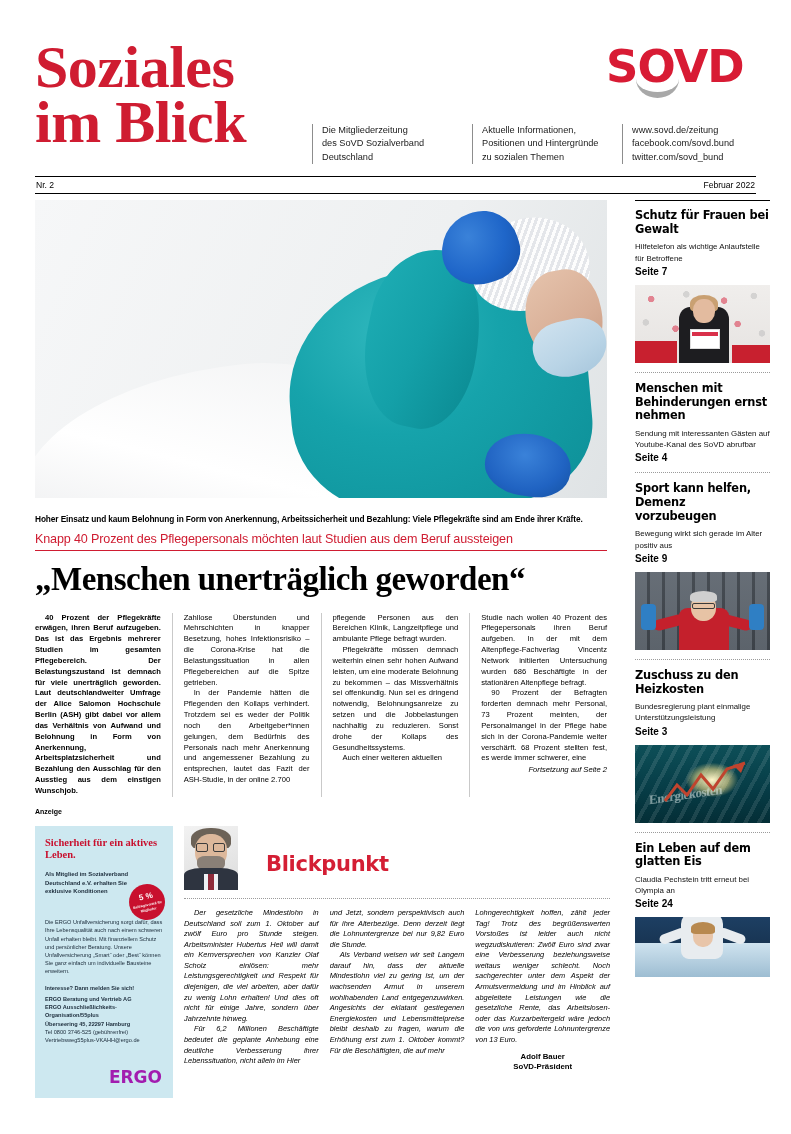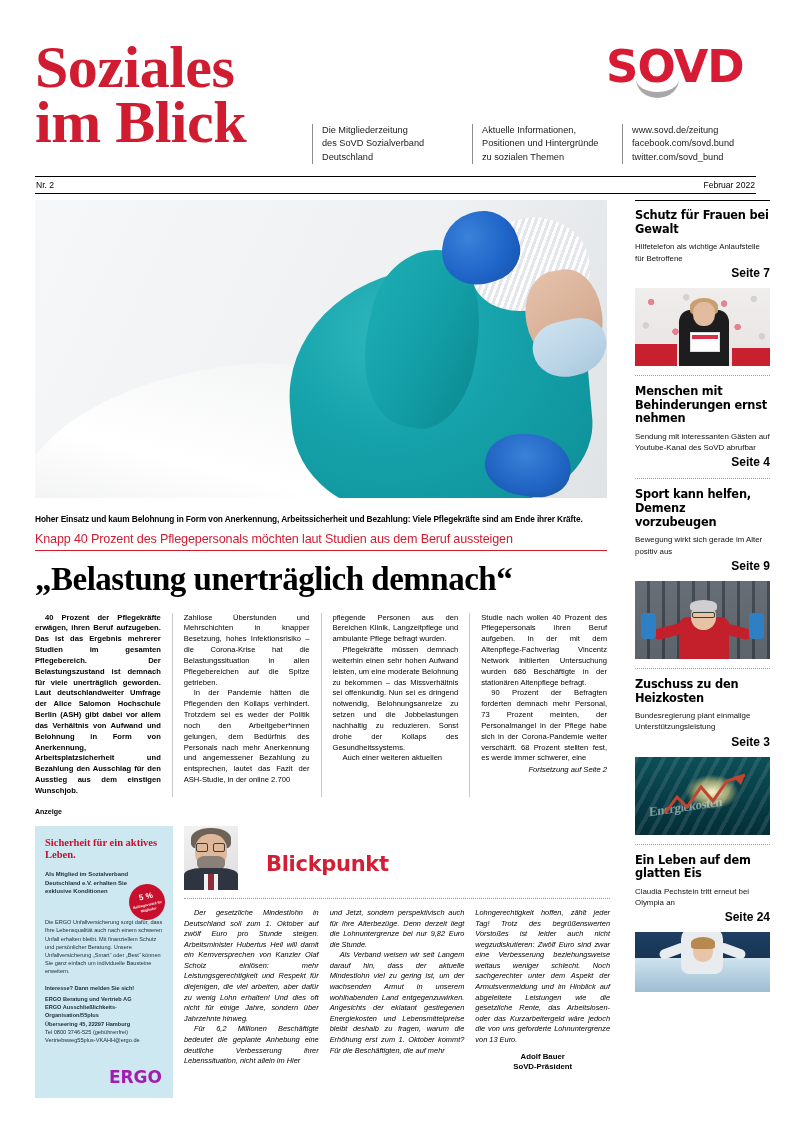--- a/index.html
+++ b/index.html
@@ -223,21 +223,21 @@
   
   .rail { position: absolute; left: 621px; top: 200px; width: 135px; }
   .rail-topline { border-top: 1.2px solid #000; margin-bottom: 8px; }
   .teaser { margin-bottom: 5px; }
   .teaser-title {
     font-family: "DejaVu Sans", sans-serif;
     font-weight: bold; font-size: 11.4px; line-height: 1.2; letter-spacing: -0.2px;
     margin-bottom: 5px;
   }
   .teaser-desc { font-size: 7.9px; line-height: 1.42; color: #111; }
-  .teaser-page { text-align: right; font-weight: bold; font-size: 12px; margin-top: 2px; }
+  .teaser-page { font-weight: bold; font-size: 10px; margin-top: 2px; }
   .teaser-img { width: 135px; height: 78px; margin-top: 8px; overflow: hidden; position: relative; }
   .teaser-sep { border-top: 1.4px dotted #9b9b9b; margin: 9px 0; }
 
   
   .img-women { background: linear-gradient(180deg,#f0eeec 0%,#e6e3e1 100%); }
   .img-women .logowall { position:absolute; inset:0; opacity:.55;
     background-image:
       radial-gradient(circle at 12% 18%, #d9304a 0 3px, transparent 3.5px),
       radial-gradient(circle at 38% 12%, #bfbfbf 0 3px, transparent 3.5px),
       radial-gradient(circle at 66% 20%, #d9304a 0 3px, transparent 3.5px),
@@ -331,21 +331,21 @@
         <div class="cap"></div>
         <div class="face"></div>
         <div class="mask"></div>
         <div class="glove1"></div>
         <div class="glove2"></div>
 
       </div>
 
       <div class="photo-caption">Hoher Einsatz und kaum Belohnung in Form von Anerkennung, Arbeitssicherheit und Bezahlung: Viele Pflegekräfte sind am Ende ihrer Kräfte.</div>
       <div class="kicker">Knapp 40 Prozent des Pflegepersonals möchten laut Studien aus dem Beruf aussteigen</div>
-      <h1 class="headline">„Belastung unerträglich demnach“</h1>
+      <h1 class="headline">„Menschen unerträglich geworden“</h1>
 
       <div class="article-cols">
         <div class="col lead">
           <p>40 Prozent der Pflegekräfte erwägen, ihren Beruf aufzugeben. Das ist das Ergebnis mehrerer Studien im gesamten Pflegebereich. Der Belastungszustand ist demnach für viele unerträglich geworden. Laut deutschlandweiter Umfrage der Alice Salomon Hochschule Berlin (ASH) gibt dabei vor allem das Verhältnis von Aufwand und Belohnung in Form von Anerkennung, Arbeitsplatzsicherheit und Bezahlung den Ausschlag für den Ausstieg aus dem einstigen Wunschjob.</p>
         </div>
         <div class="col-sep"></div>
         <div class="col">
           <p class="noind">Zahllose Überstunden und Mehrschichten in knapper Besetzung, hohes Infektionsrisiko – die Corona-Krise hat die Belastungssituation in allen Pflegebereichen auf die Spitze getrieben.</p>
           <p>In der Pandemie hätten die Pflegenden den Kollaps verhindert. Trotzdem sei es weder der Politik noch den Arbeitgeber*innen gelungen, dem Bedürfnis des Personals nach mehr Anerkennung und angemessener Bezahlung zu entsprechen, lautet das Fazit der ASH-Studie, in der online 2.700</p>
         </div>

